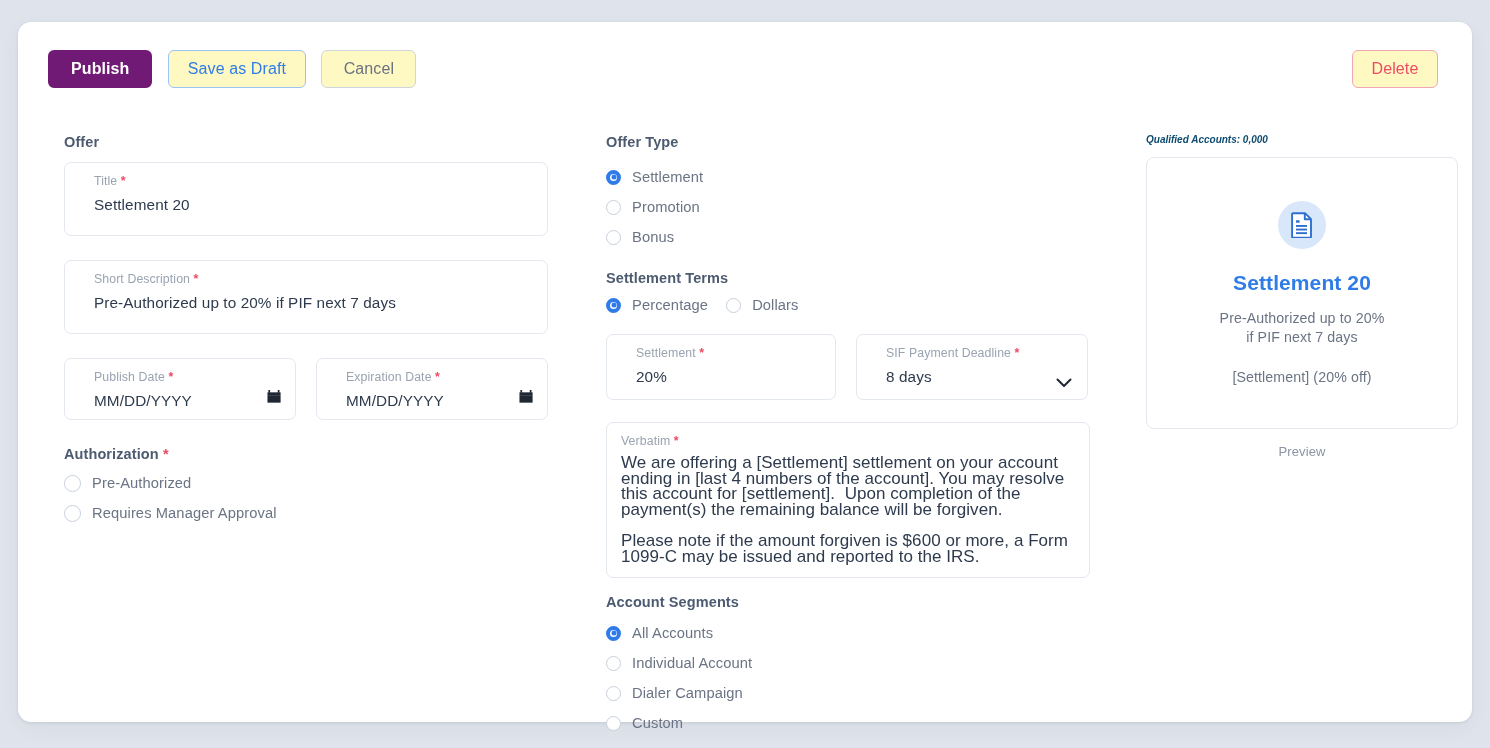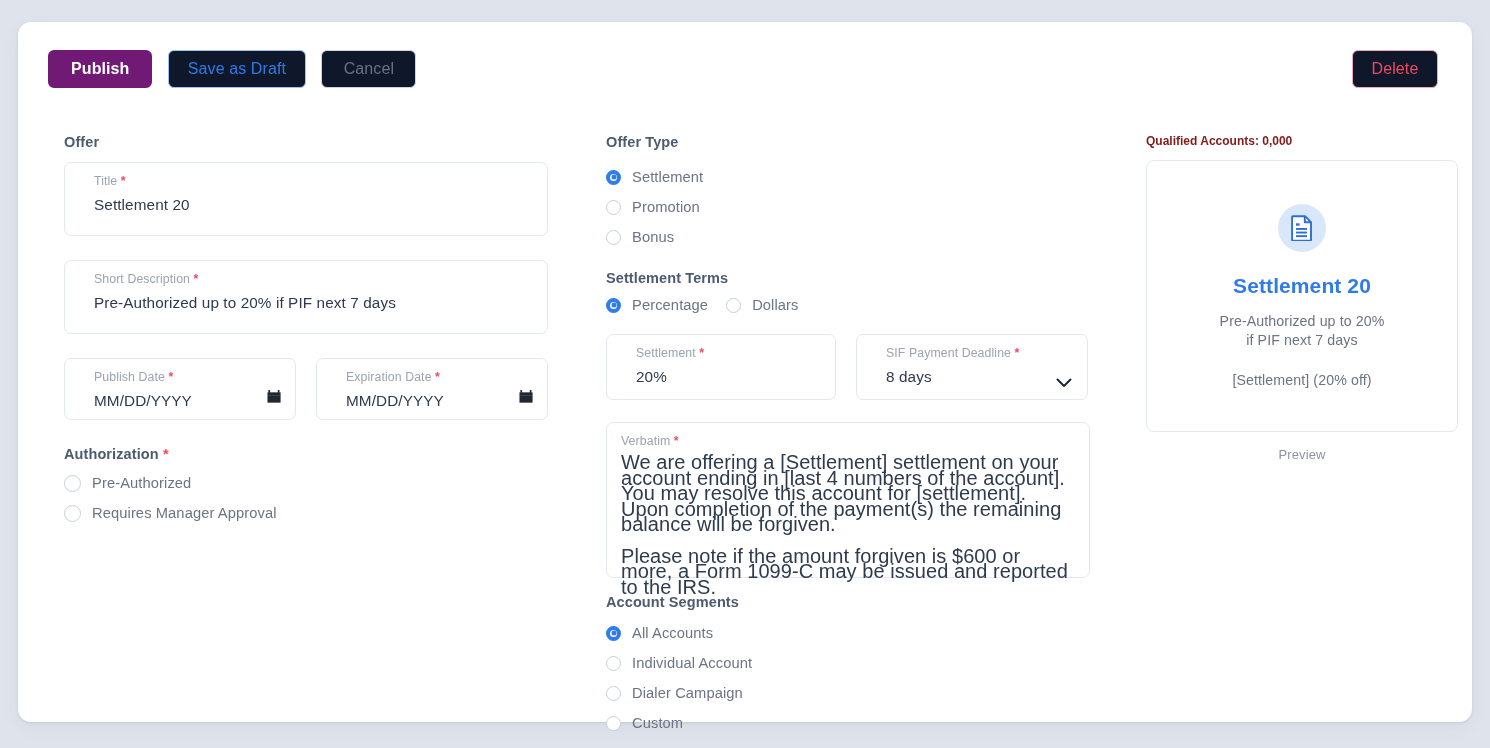--- a/index.html
+++ b/index.html
@@ -20,21 +20,21 @@
     border-radius: 13px;
     box-shadow: 0 1px 3px rgba(30,45,70,.10), 0 6px 18px rgba(30,45,70,.05);
   }
 
   
   .toolbar { position: absolute; left: 30px; top: 28px; right: 34px; height: 40px; }
   .btn {
     display: inline-flex; align-items: center; justify-content: center;
     height: 38px; padding: 0 18px;
     border-radius: 6px; font-size: 16px; letter-spacing: .1px;
-    cursor: pointer; background: #0f172a; vertical-align: top;
+    cursor: pointer; background: #fef9c3; vertical-align: top;
     font-family: "Liberation Sans", sans-serif;
   }
   .btn-publish { background: #701a75; color: #fff; border: 5px solid #701a75; font-weight: 700; min-width: 90px; }
   .btn-draft { color: #2f7ce8; border: 1px solid #9cc3f4; font-weight: 500; margin-left: 11px; min-width: 138px; }
   .btn-cancel { color: #6b7280; border: 1px solid #cfd5de; margin-left: 11px; min-width: 95px; }
   .btn-delete {
     position: absolute; right: 0; top: 0;
     color: #ef4a63; border: 1px solid #f2a7b4; font-weight: 500; min-width: 86px;
   }
 
@@ -97,27 +97,27 @@
   .radio-inline { display: flex; align-items: center; gap: 0; }
   .radio-inline .radio-row + .radio-row { margin-left: 18px; }
 
   
   .terms-head { margin-top: 18px; margin-bottom: 4px; }
   .row-terms { display: flex; gap: 20px; margin-top: 14px; }
   .field-settlement { width: 230px; height: 66px; }
   .field-sif { width: 232px; height: 66px; }
   .field-verbatim { margin-top: 22px; height: 156px; padding: 11px 14px 13px 14px; }
   .verbatim-text {
-    font-size: 20px; color: #2e3a4d; line-height: 15.6px; letter-spacing: .05px;
+    font-size: 17px; color: #2e3a4d; line-height: 15.6px; letter-spacing: .05px;
     white-space: pre-wrap;
   }
   .segments-head { margin-top: 16px; margin-bottom: 8px; }
 
   
-  .qual-head { font-size: 12px; font-weight: bold; color: #7f1d1d; margin-bottom: 12px; }
+  .qual-head { font-size: 10px; font-weight: bold; color: #0c4a6e; margin-bottom: 12px; font-style: italic; }
   .preview-card {
     border: 1px solid #e3e8ef; border-radius: 8px; background: #fff;
     height: 272px; display: flex; flex-direction: column;
     align-items: center; justify-content: center; padding: 0 16px;
   }
   .doc-badge {
     width: 48px; height: 48px; border-radius: 50%;
     background: #d9e7fa; display: flex; align-items: center; justify-content: center;
     margin-bottom: 22px;
   }

